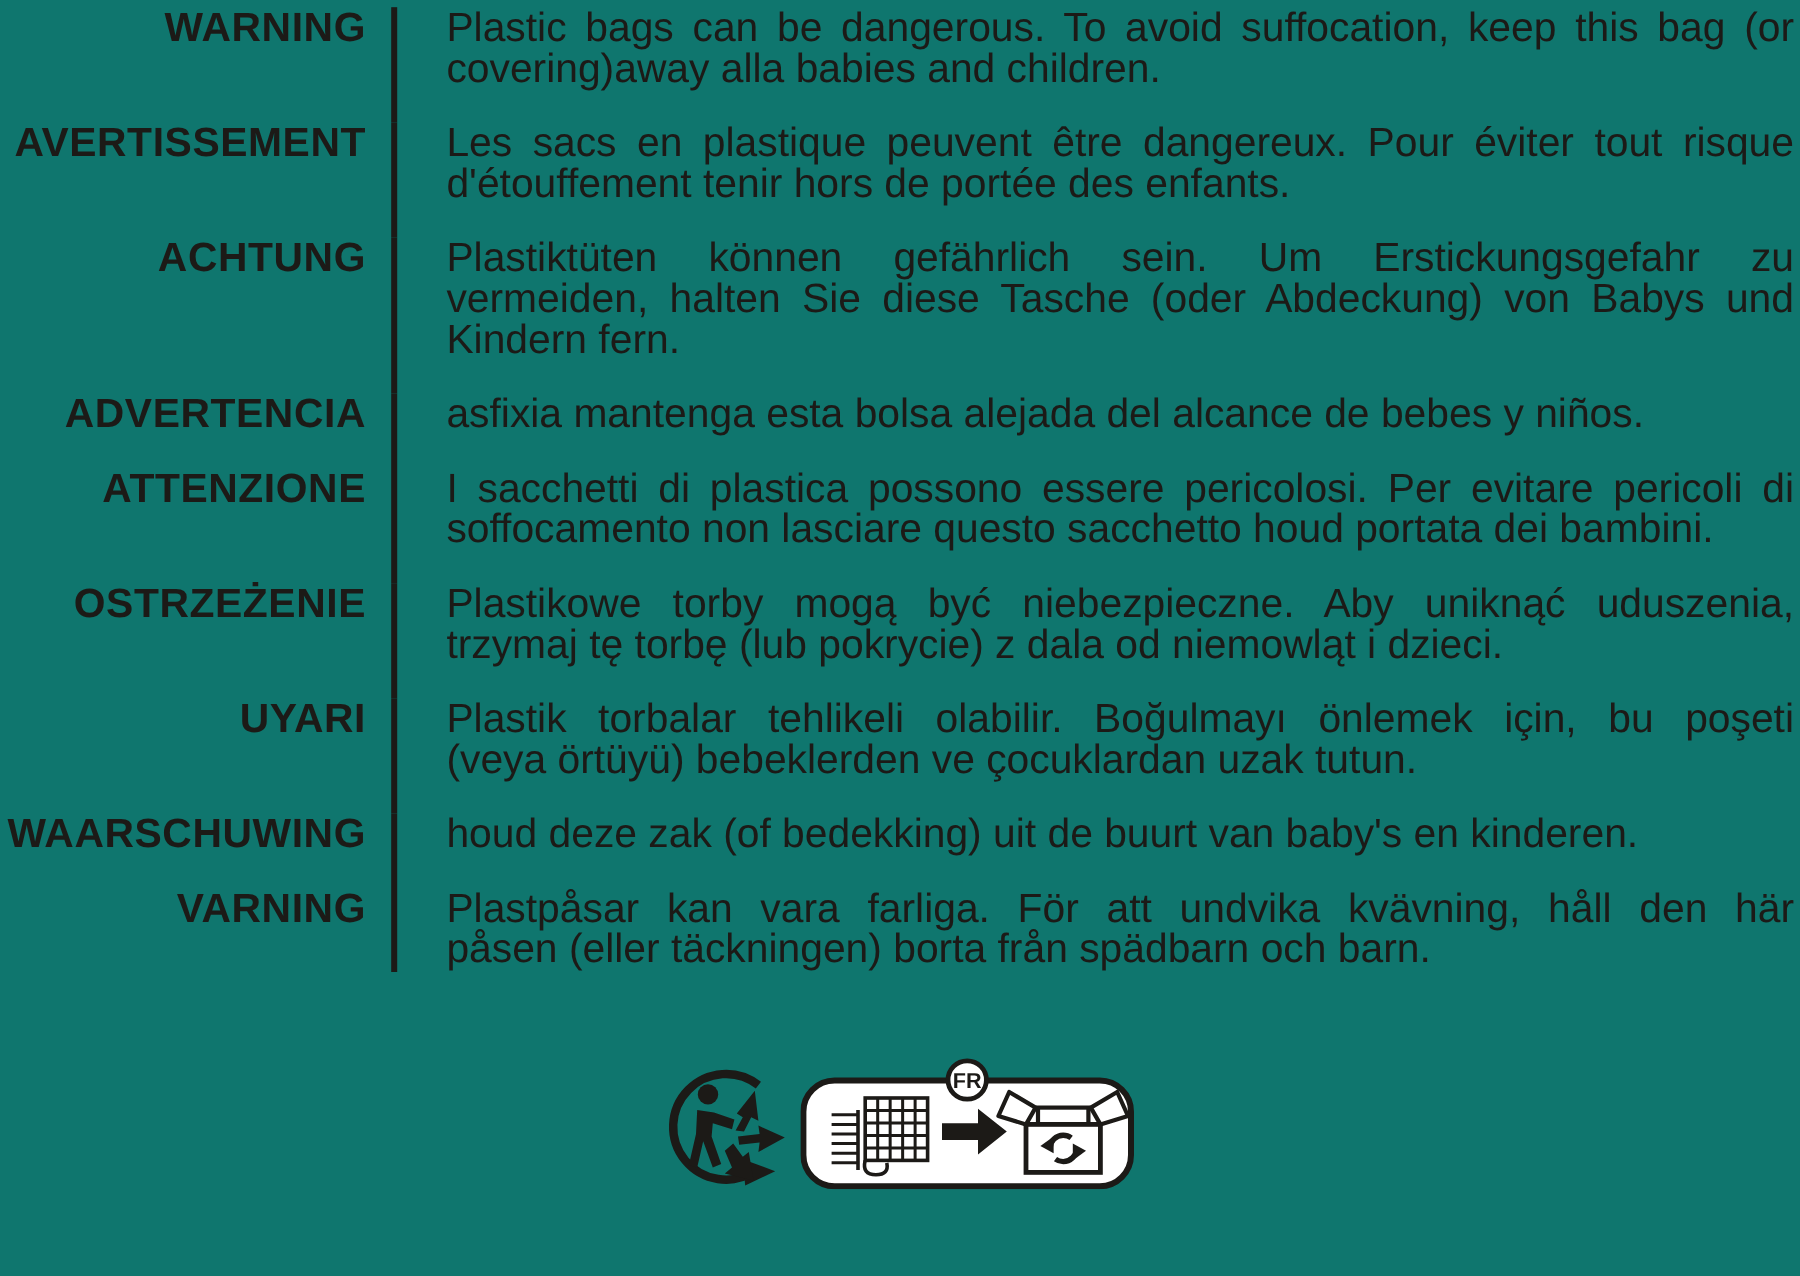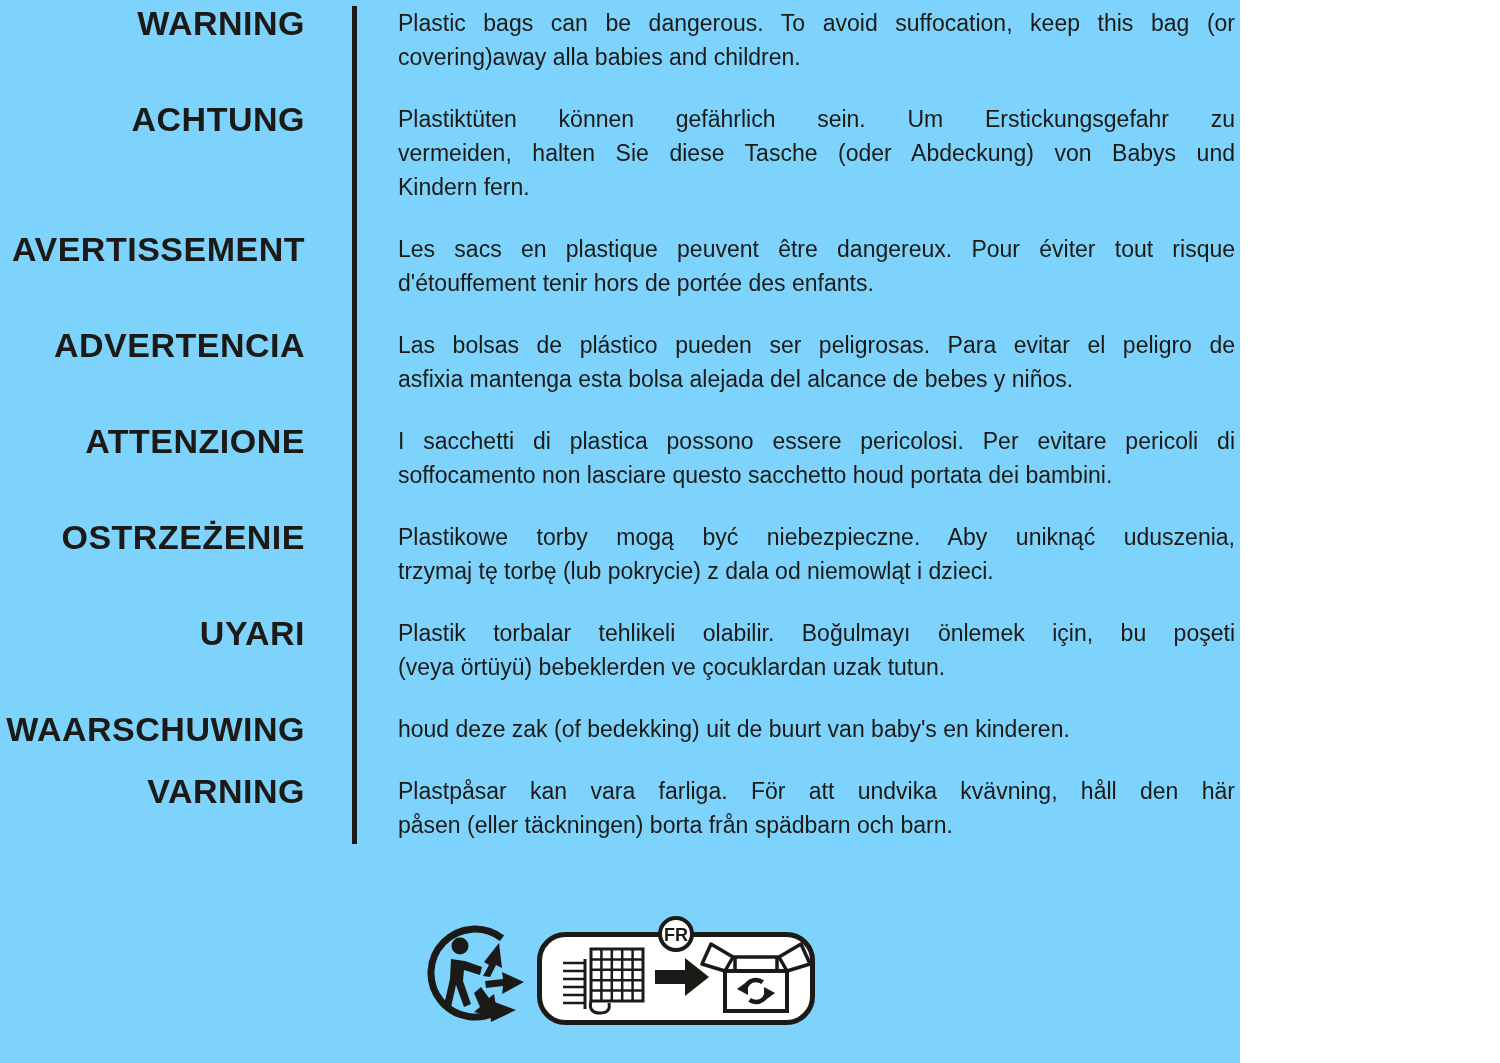--- a/index.html
+++ b/index.html
@@ -1,42 +1,42 @@
 <!DOCTYPE html>
 <html><head>
 <meta charset="utf-8">
 <style>
   html,body { margin:0; padding:0; background:#ffffff; }
   .label {
     position:relative;
-    width:1240px; height:1063px;
-    background:#7dd3fc;
+    width:1500px; height:1063px;
+    background:#0f766e;
     color:#1c1a17;
     font-family:"Liberation Sans", sans-serif;
     overflow:hidden;
     box-sizing:border-box;
   }
   .warnings { padding-top:6px; }
   .wrow { display:flex; align-items:flex-start; }
   .hdr {
     flex:0 0 305px; width:305px;
     text-align:right;
     font-weight:700;
     font-size:34px; line-height:34px;
     letter-spacing:0.5px;
     white-space:nowrap;
   }
   .txt {
     flex:1;
-    margin-left:47px;
+    margin-left:21px;
     border-left:5px solid #1c1a17;
     padding-left:41px;
     padding-right:5px;
     padding-bottom:28px;
-    font-size:23px; line-height:34px;
+    font-size:34px; line-height:34px;
   }
   .wrow:last-child .txt { padding-bottom:2px; }
   .jline { text-align:justify; text-align-last:justify; }
   .lline { text-align:left; }
   .footer {
     margin-top:71px;
     display:flex;
     justify-content:center;
     align-items:flex-end;
     gap:8px;
@@ -53,40 +53,39 @@
 
     <div class="wrow">
       <div class="hdr">WARNING</div>
       <div class="txt">
         <div class="jline">Plastic bags can be dangerous. To avoid suffocation, keep this bag (or</div>
         <div class="lline">covering)away alla babies and children.</div>
       </div>
     </div>
 
     <div class="wrow">
+      <div class="hdr">AVERTISSEMENT</div>
+      <div class="txt">
+        <div class="jline">Les sacs en plastique peuvent être dangereux. Pour éviter tout risque</div>
+        <div class="lline">d'étouffement tenir hors de portée des enfants.</div>
+      </div>
+    </div>
+
+    <div class="wrow">
       <div class="hdr">ACHTUNG</div>
       <div class="txt">
         <div class="jline">Plastiktüten können gefährlich sein. Um Erstickungsgefahr zu</div>
         <div class="jline">vermeiden, halten Sie diese Tasche (oder Abdeckung) von Babys und</div>
         <div class="lline">Kindern fern.</div>
       </div>
     </div>
 
     <div class="wrow">
-      <div class="hdr">AVERTISSEMENT</div>
-      <div class="txt">
-        <div class="jline">Les sacs en plastique peuvent être dangereux. Pour éviter tout risque</div>
-        <div class="lline">d'étouffement tenir hors de portée des enfants.</div>
-      </div>
-    </div>
-
-    <div class="wrow">
       <div class="hdr">ADVERTENCIA</div>
       <div class="txt">
-        <div class="jline">Las bolsas de plástico pueden ser peligrosas. Para evitar el peligro de</div>
         <div class="lline">asfixia mantenga esta bolsa alejada del alcance de bebes y niños.</div>
       </div>
     </div>
 
     <div class="wrow">
       <div class="hdr">ATTENZIONE</div>
       <div class="txt">
         <div class="jline">I sacchetti di plastica possono essere pericolosi. Per evitare pericoli di</div>
         <div class="lline">soffocamento non lasciare questo sacchetto houd portata dei bambini.</div>
       </div>

